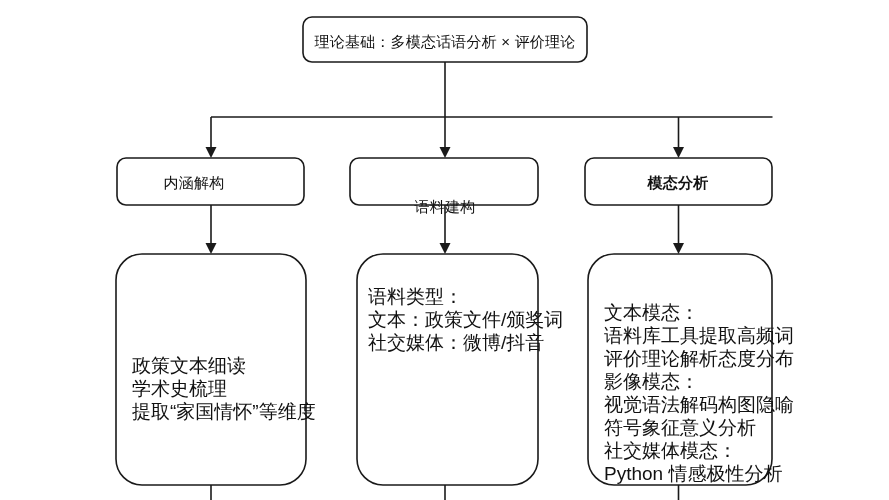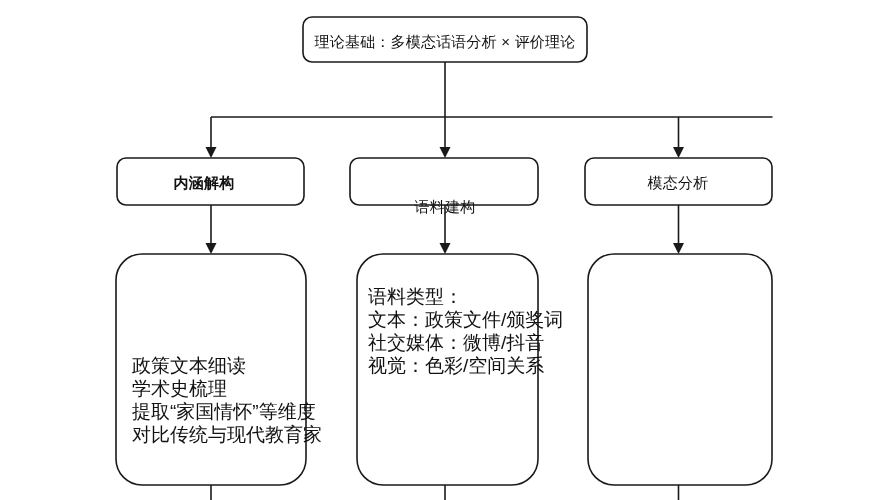--- a/index.html
+++ b/index.html
@@ -105,33 +105,41 @@
 
     <path class="connector" d="M 211 485 L 211 500"></path>
     <path class="connector" d="M 445 485 L 445 500"></path>
     <path class="connector" d="M 678.5 485 L 678.5 500"></path>
   </svg>
 
   <div class="txt-layer">
 
     <div class="node-label centered" style="left:445px; top:34px;">理论基础：多模态话语分析 × 评价理论</div>
 
-    <div class="node-label centered" style="left:204px; top:175px;font-weight:bold;">内涵解构</div>
+    <div class="node-label centered" style="left:194px; top:175px;">内涵解构</div>
     <div class="node-label centered" style="left:445px; top:175px;margin-top:24px;">语料建构</div>
-    <div class="node-label centered" style="left:678px; top:175px;">模态分析</div>
+    <div class="node-label centered" style="left:678px; top:175px;font-weight:bold;">模态分析</div>
 
     <div class="detail-block" style="left:132px; top:354px;">
         <span class="detail-line">政策文本细读</span>
         <span class="detail-line">学术史梳理</span>
         <span class="detail-line">提取“家国情怀”等维度</span>
-        <span class="detail-line">对比传统与现代教育家</span>
       </div>
 
     <div class="detail-block" style="left:368px; top:285px;">
         <span class="detail-line">语料类型：</span>
         <span class="detail-line">文本：政策文件/颁奖词</span>
         <span class="detail-line">社交媒体：微博/抖音</span>
-        <span class="detail-line">视觉：色彩/空间关系</span>
       </div>
 
+    <div class="detail-block" style="left:604px; top:301px;">
+        <span class="detail-line">文本模态：</span>
+        <span class="detail-line">语料库工具提取高频词</span>
+        <span class="detail-line">评价理论解析态度分布</span>
+        <span class="detail-line">影像模态：</span>
+        <span class="detail-line">视觉语法解码构图隐喻</span>
+        <span class="detail-line">符号象征意义分析</span>
+        <span class="detail-line">社交媒体模态：</span>
+        <span class="detail-line">Python 情感极性分析</span>
+      </div>
 
   </div>
 </div>
 
 </body></html>

